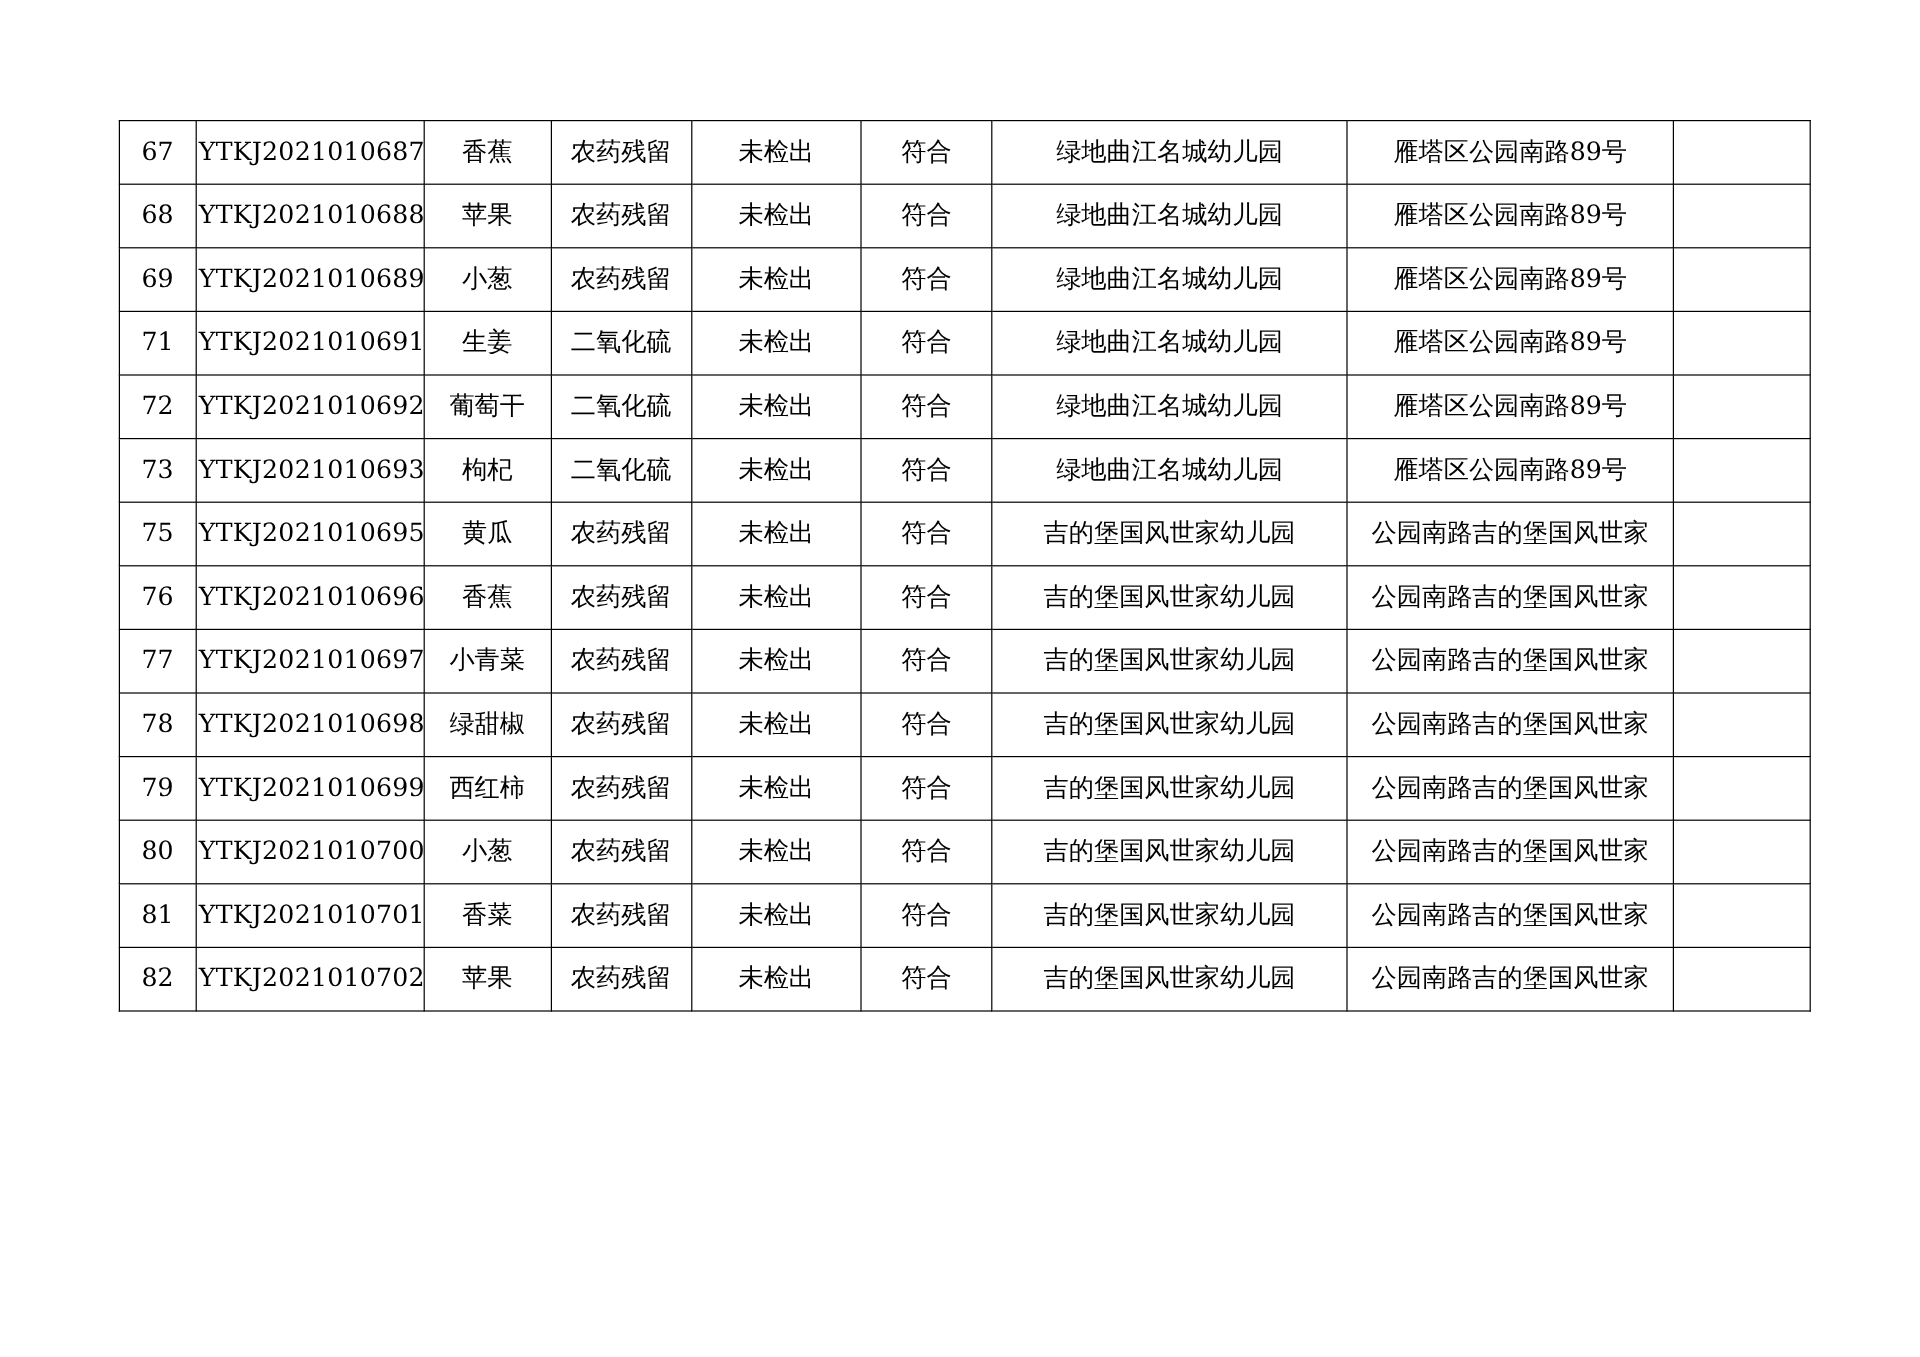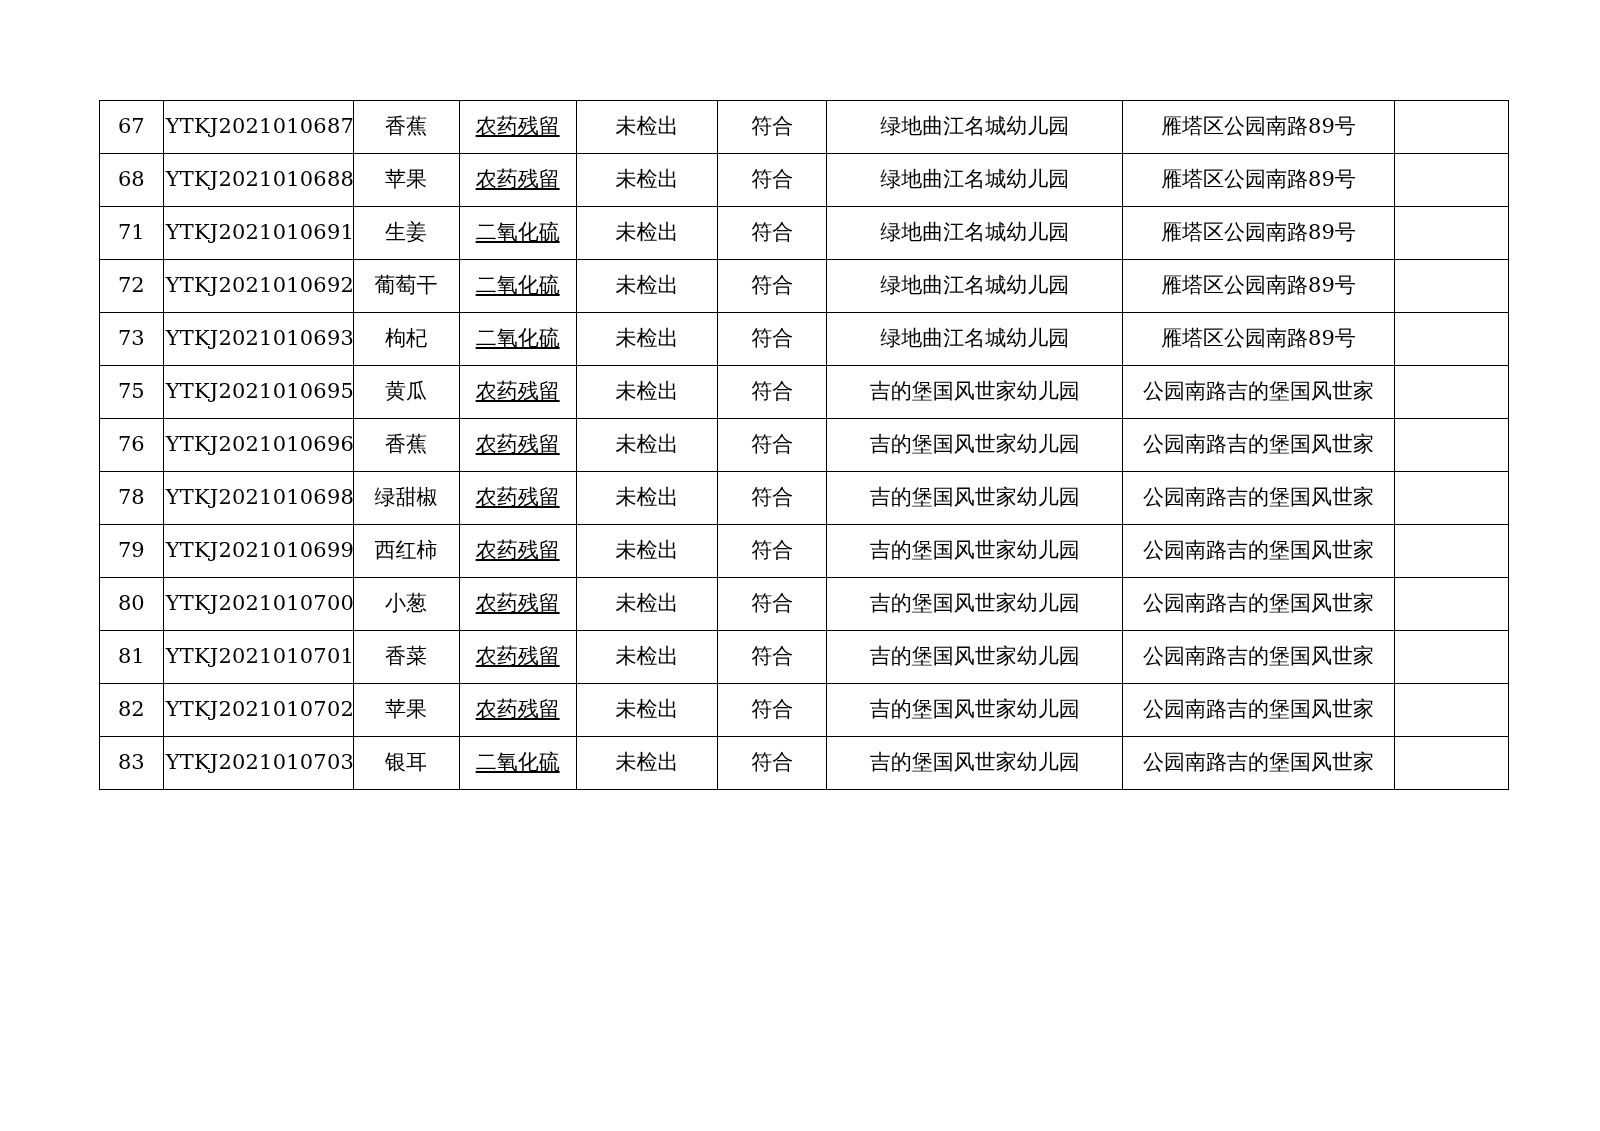--- a/index.html
+++ b/index.html
@@ -39,21 +39,21 @@
     text-align: center;
     vertical-align: middle;
     font-size: 21px;
     line-height: 1.2;
     white-space: nowrap;
     overflow: hidden;
   }
   td.c-index   { width: 58px; }
   td.c-code    { width: 183px; letter-spacing: 0.2px; }
   td.c-sample  { width: 100px; }
-  td.c-item    { width: 111px; text-decoration: underline; }
+  td.c-item    { width: 111px; }
   td.c-result  { width: 135px; margin-left: 25px; }
   td.c-verdict { width: 103px; }
   td.c-unit    { width: 288px; margin-top: 31px; }
   td.c-addr    { width: 264px; }
   td.c-remark  { width: 108px; }
 
   .latin {
     font-family: "DejaVu Serif", "Liberation Serif", serif;
     margin-top: 44px;
   }
@@ -81,20 +81,31 @@
             <td class="c-code latin">YTKJ2021010688</td>
             <td class="c-sample">苹果</td>
             <td class="c-item">农药残留</td>
             <td class="c-result">未检出</td>
             <td class="c-verdict">符合</td>
             <td class="c-unit">绿地曲江名城幼儿园</td>
             <td class="c-addr">雁塔区公园南路89号</td>
             <td class="c-remark"></td>
           </tr>
           <tr>
+            <td class="c-index">69</td>
+            <td class="c-code latin">YTKJ2021010689</td>
+            <td class="c-sample">小葱</td>
+            <td class="c-item">农药残留</td>
+            <td class="c-result">未检出</td>
+            <td class="c-verdict">符合</td>
+            <td class="c-unit">绿地曲江名城幼儿园</td>
+            <td class="c-addr">雁塔区公园南路89号</td>
+            <td class="c-remark"></td>
+          </tr>
+          <tr>
             <td class="c-index">71</td>
             <td class="c-code latin">YTKJ2021010691</td>
             <td class="c-sample">生姜</td>
             <td class="c-item">二氧化硫</td>
             <td class="c-result">未检出</td>
             <td class="c-verdict">符合</td>
             <td class="c-unit">绿地曲江名城幼儿园</td>
             <td class="c-addr">雁塔区公园南路89号</td>
             <td class="c-remark"></td>
           </tr>
@@ -136,20 +147,31 @@
             <td class="c-code latin">YTKJ2021010696</td>
             <td class="c-sample">香蕉</td>
             <td class="c-item">农药残留</td>
             <td class="c-result">未检出</td>
             <td class="c-verdict">符合</td>
             <td class="c-unit">吉的堡国风世家幼儿园</td>
             <td class="c-addr">公园南路吉的堡国风世家</td>
             <td class="c-remark"></td>
           </tr>
           <tr>
+            <td class="c-index">77</td>
+            <td class="c-code latin">YTKJ2021010697</td>
+            <td class="c-sample">小青菜</td>
+            <td class="c-item">农药残留</td>
+            <td class="c-result">未检出</td>
+            <td class="c-verdict">符合</td>
+            <td class="c-unit">吉的堡国风世家幼儿园</td>
+            <td class="c-addr">公园南路吉的堡国风世家</td>
+            <td class="c-remark"></td>
+          </tr>
+          <tr>
             <td class="c-index">78</td>
             <td class="c-code latin">YTKJ2021010698</td>
             <td class="c-sample">绿甜椒</td>
             <td class="c-item">农药残留</td>
             <td class="c-result">未检出</td>
             <td class="c-verdict">符合</td>
             <td class="c-unit">吉的堡国风世家幼儿园</td>
             <td class="c-addr">公园南路吉的堡国风世家</td>
             <td class="c-remark"></td>
           </tr>
@@ -184,31 +206,20 @@
             <td class="c-verdict">符合</td>
             <td class="c-unit">吉的堡国风世家幼儿园</td>
             <td class="c-addr">公园南路吉的堡国风世家</td>
             <td class="c-remark"></td>
           </tr>
           <tr>
             <td class="c-index">82</td>
             <td class="c-code latin">YTKJ2021010702</td>
             <td class="c-sample">苹果</td>
             <td class="c-item">农药残留</td>
-            <td class="c-result">未检出</td>
-            <td class="c-verdict">符合</td>
-            <td class="c-unit">吉的堡国风世家幼儿园</td>
-            <td class="c-addr">公园南路吉的堡国风世家</td>
-            <td class="c-remark"></td>
-          </tr>
-          <tr>
-            <td class="c-index">83</td>
-            <td class="c-code latin">YTKJ2021010703</td>
-            <td class="c-sample">银耳</td>
-            <td class="c-item">二氧化硫</td>
             <td class="c-result">未检出</td>
             <td class="c-verdict">符合</td>
             <td class="c-unit">吉的堡国风世家幼儿园</td>
             <td class="c-addr">公园南路吉的堡国风世家</td>
             <td class="c-remark"></td>
           </tr>
         </tbody>
     </table>
   </div>
 </div>

